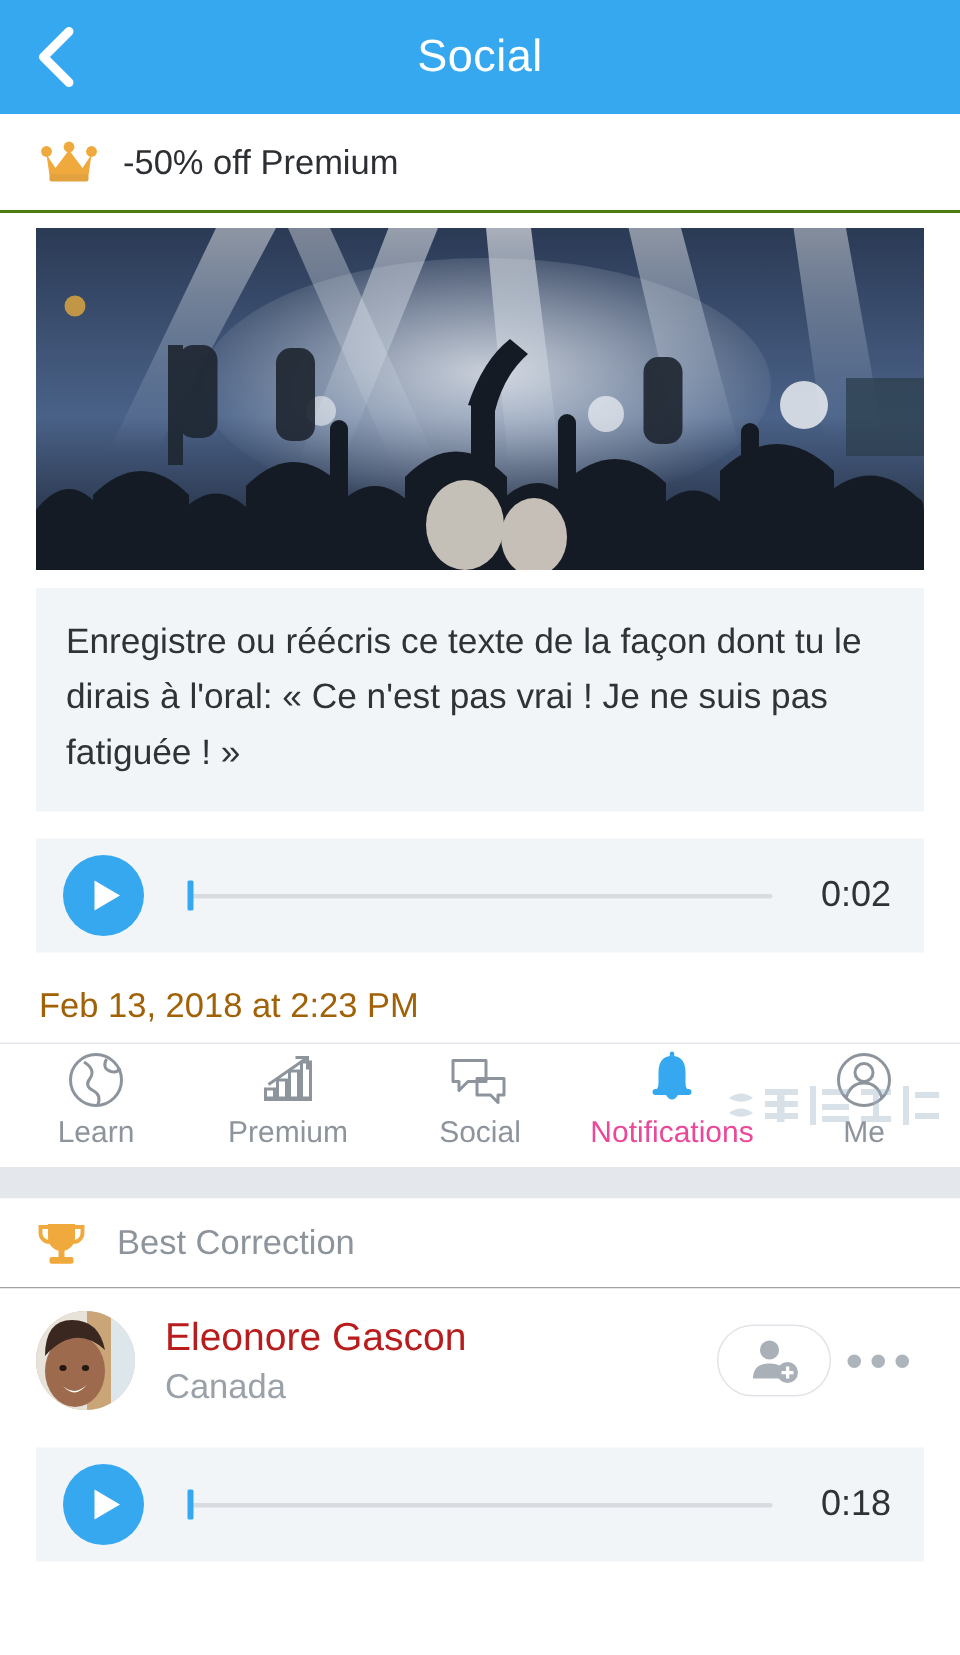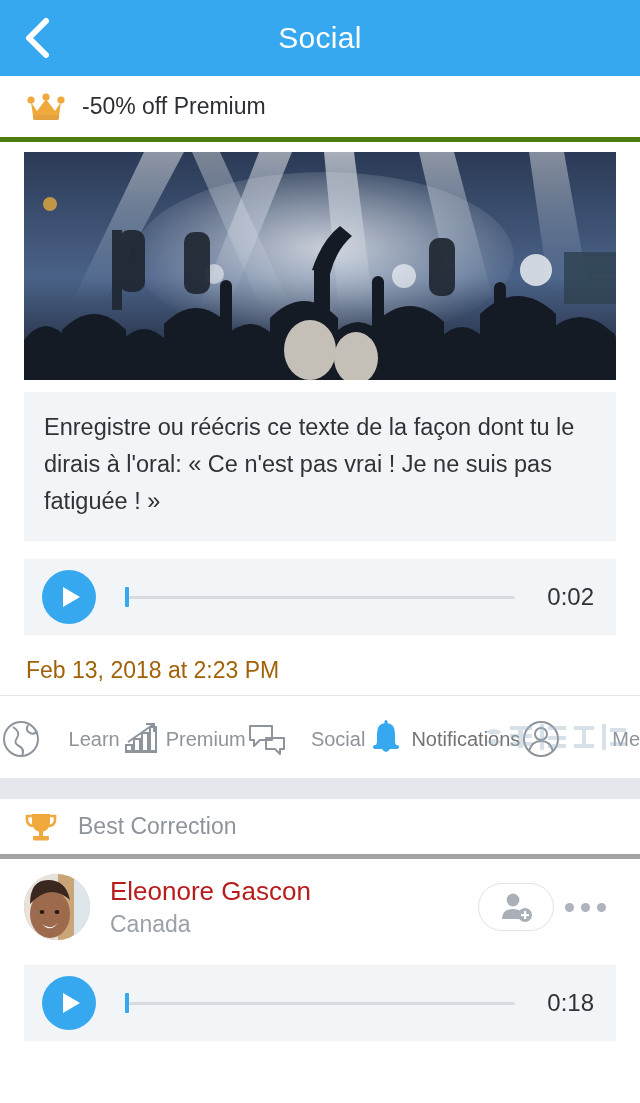--- a/index.html
+++ b/index.html
@@ -25,21 +25,21 @@
   .nav-title {
     position: absolute; left: 0; right: 0; text-align: center;
     color: #fff; font-size: 30px; letter-spacing: .3px;
     pointer-events: none;
   }
 
   
   .promo {
     height: 66px; background: #fff;
     display: flex; align-items: center; padding: 0 20px;
-    border-bottom: 5px solid #4d7c0f;
+    border-bottom: 2px solid #4d7c0f;
   }
   .crown-wrap { width: 52px; display: flex; justify-content: center; }
   .promo-text { flex: 1; font-size: 23px; color: #2c2f33; padding-left: 10px; }
   .go-btn {
     background: #F5A93F; color: #fff; border: none;
     font-size: 24px; font-family: inherit;
     border-radius: 9px; width: 92px; height: 44px; cursor: pointer;
   }
 
   
@@ -96,21 +96,21 @@
   }
   .stars { display: flex; gap: 1px; }
   .star { font-size: 30px; line-height: 30px; color: #F5A93F; }
   .star.off { color: #D3D8DD; }
   .rating-count { font-size: 24px; color: #8d949c; margin-left: 11px; }
 
   .gap-band { height: 22px; background: #E4E7EC; }
 
   .best-row {
     height: 60px; display: flex; align-items: center;
-    padding-left: 24px; border-bottom: 5px solid #a3a3a3; background: #fff;
+    padding-left: 24px; border-bottom: 1px solid #a3a3a3; background: #fff;
   }
   .best-label { font-size: 23px; color: #8d949c; margin-left: 20px; }
 
   
   .correction { padding: 0 24px; background: #fff; }
   .user-row { display: flex; align-items: center; height: 88px; padding-top: 8px; }
   .avatar {
     width: 66px; height: 66px; border-radius: 50%;
     overflow: hidden; flex: none; background: #caa98e;
   }
@@ -131,25 +131,25 @@
   .dot { width: 9px; height: 9px; border-radius: 50%; background: #aeb4bb; }
 
   
   .tabbar {
     position: absolute; left: 0; bottom: 0; width: 640px; height: 83px;
     background: #fff; border-top: 1px solid #E2E5E9;
     display: flex; align-items: flex-start;
   }
   .tab {
     flex: 1; height: 100%; cursor: pointer;
-    display: flex; flex-direction: row; align-items: center;
-    justify-content: space-between; gap: 4px; padding-top: 4px;
+    display: flex; flex-direction: column; align-items: center;
+    justify-content: flex-start; gap: 4px; padding-top: 4px;
   }
   .tab-label { font-size: 20px; color: #8d949c; }
-  .tab.active .tab-label { color: #737373; }
+  .tab.active .tab-label { color: #ec4899; }
   .tab-icon { height: 40px; display: flex; align-items: center; }
 
   .watermark {
     position: absolute; right: 10px; bottom: 18px;
     width: 148px; height: 44px; opacity: .40; pointer-events: none;
   }
 </style>
 </head>
 <body>
 

